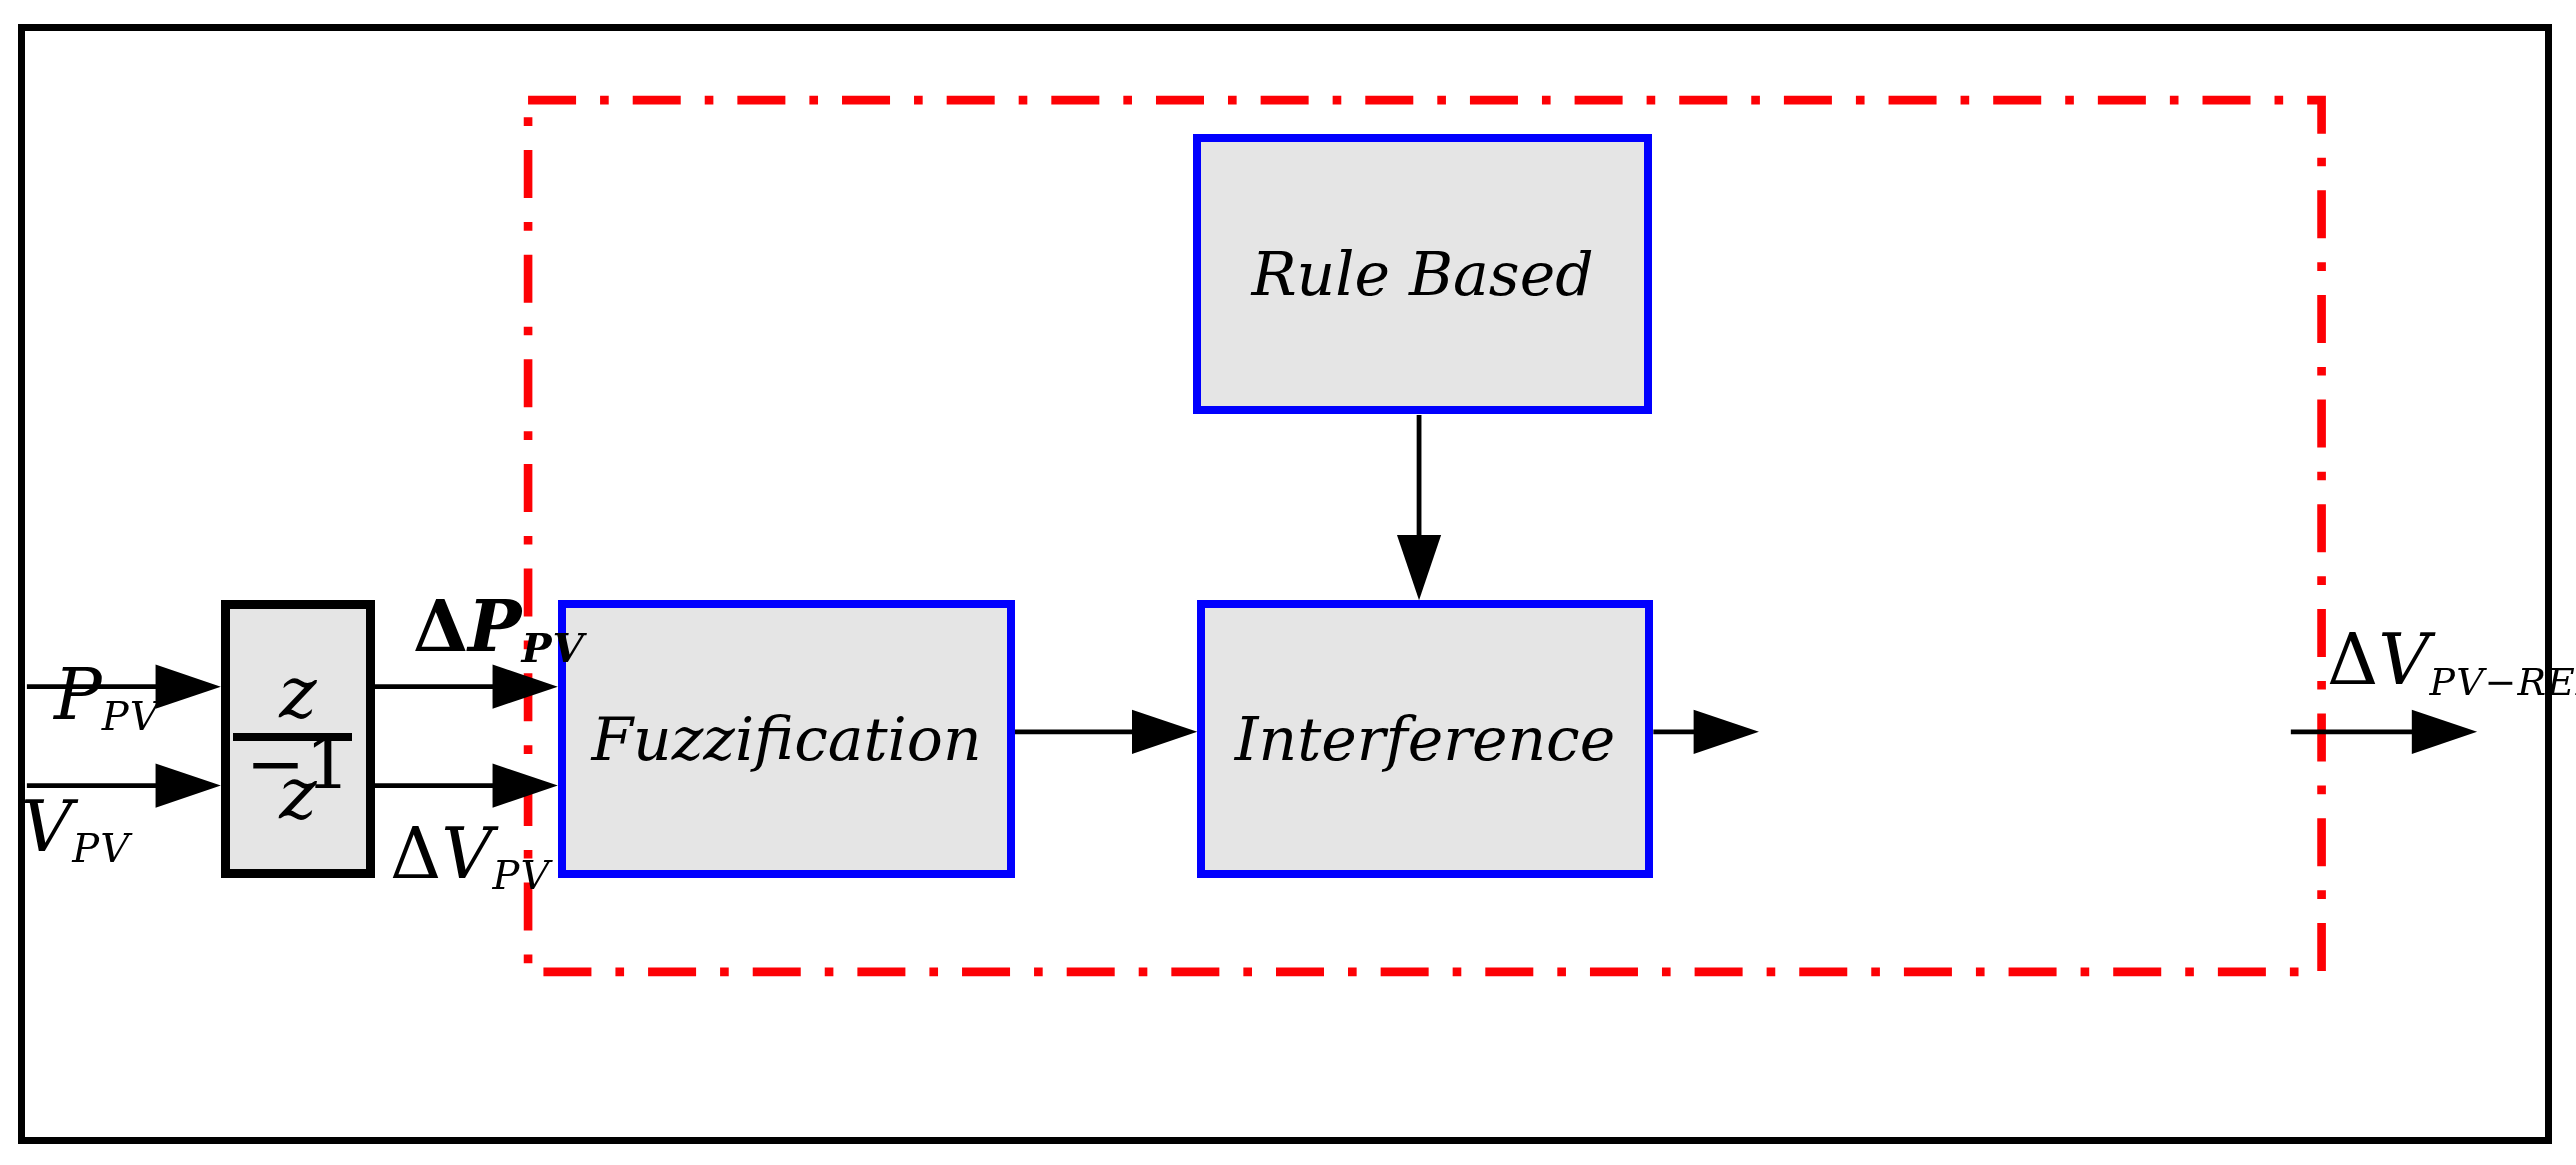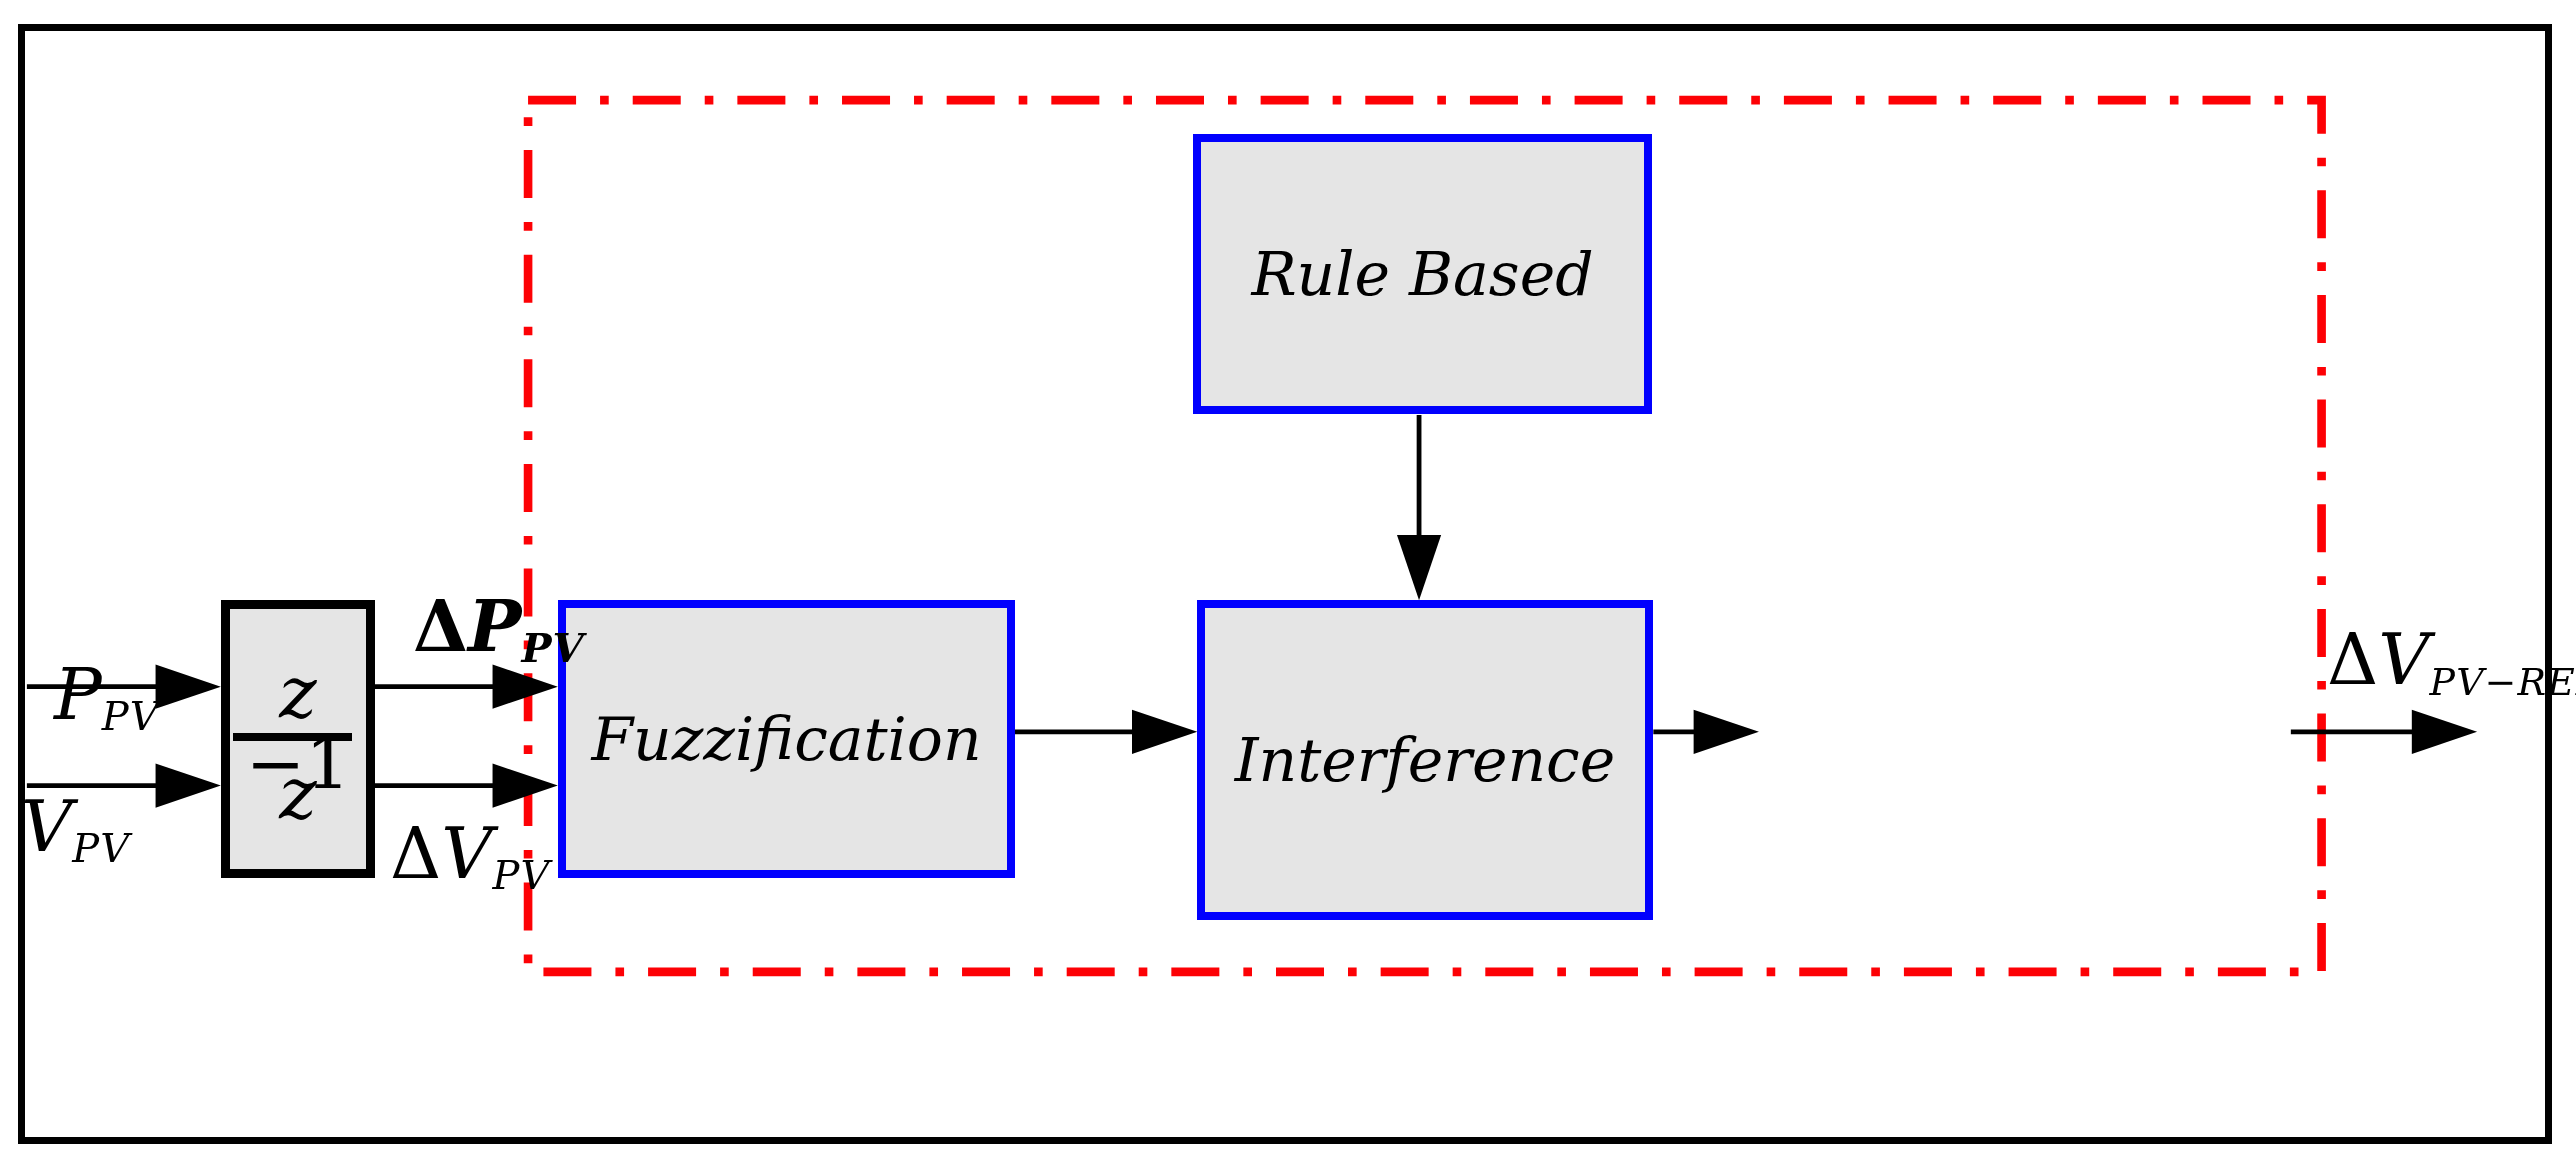--- a/index.html
+++ b/index.html
@@ -83,21 +83,21 @@
   <div class="frac-den"><span class="var">z</span></div>
 
   <div class="box blue" style="left:1193px;top:134px;width:459px;height:280px;">
     <span class="box-label">Rule Based</span>
   </div>
 
   <div class="box blue" style="left:558px;top:600px;width:457px;height:278px;">
     <span class="box-label">Fuzzification</span>
   </div>
 
-  <div class="box blue" style="left:1197px;top:600px;width:456px;height:320px;">
+  <div class="box blue" style="left:1197px;top:600px;width:456px;height:278px;">
     <span class="box-label">Interference</span>
   </div>
 
 
   <div class="siglabel" style="left:54px;top:616px;margin-top:43px;">
     <span class="main">P</span><span class="sub">PV</span>
   </div>
 
   <div class="siglabel" style="left:21px;top:791px;">
     <span class="main">V</span><span class="sub">PV</span>

